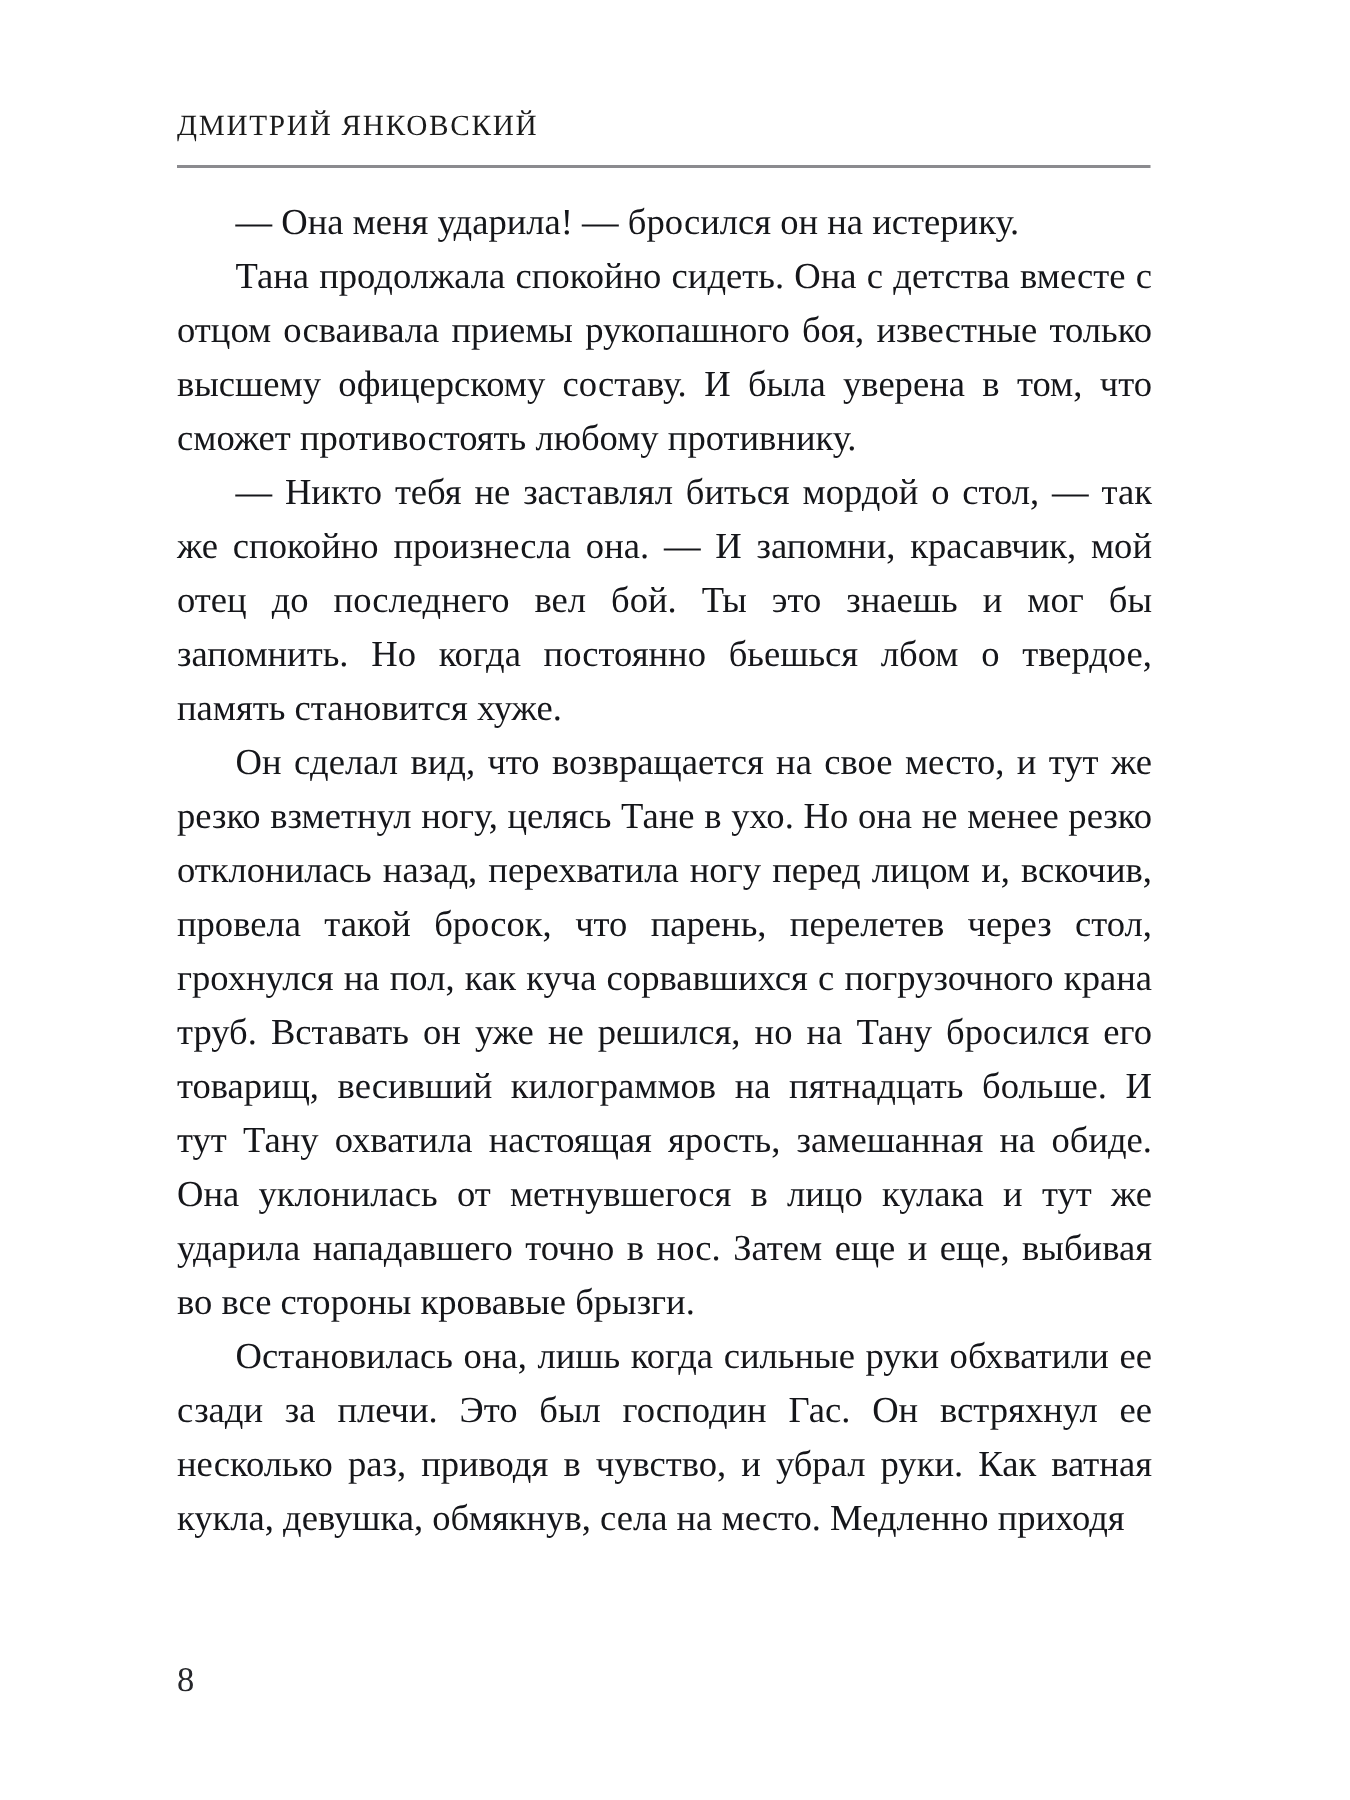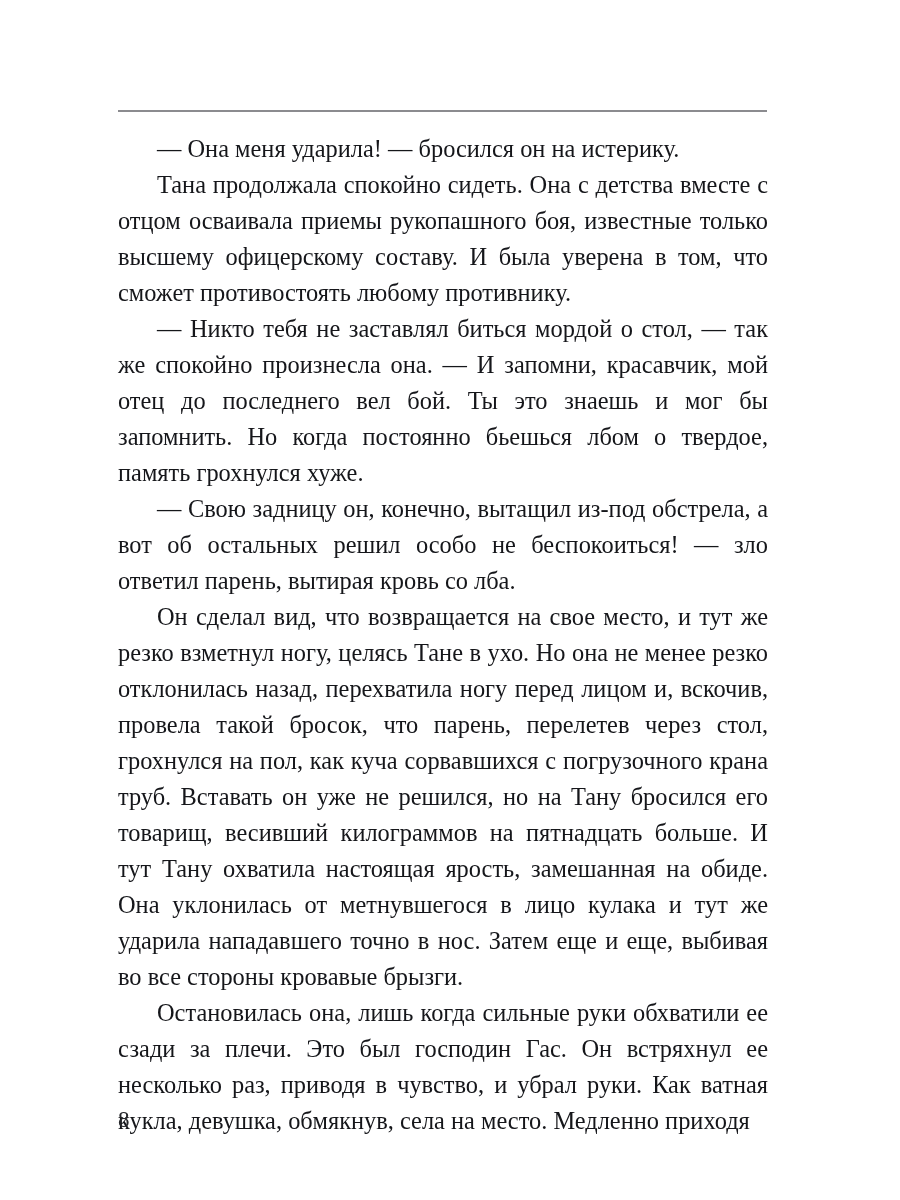--- a/index.html
+++ b/index.html
@@ -79,28 +79,28 @@
     line-height: 1;
   }
 </style>
 </head>
 <body>
 
 <div class="page" style="background: rgb(255, 255, 255);">
 
   <div class="content-frame">
 
+    <div class="running-head">ДМИТРИЙ ЯНКОВСКИЙ</div>
 
     <div class="head-rule" style="background: rgb(139, 139, 143);"></div>
 
     <div class="body-text" style="color: rgb(21, 22, 26);">
         <p>— Она меня ударила! — бросился он на истерику.</p>
         <p>Тана продолжала спокойно сидеть. Она с детства вместе с отцом осваивала приемы рукопашного боя, известные только высшему офицерскому составу. И была уверена в том, что сможет противостоять любому противнику.</p>
-        <p>— Никто тебя не заставлял биться мордой о стол, — так же спокойно произнесла она. — И запомни, красавчик, мой отец до последнего вел бой. Ты это знаешь и мог бы запомнить. Но когда постоянно бьешься лбом о твердое, память грохнулся хуже.</p>
-        <p>— Свою задницу он, конечно, вытащил из-под обстрела, а вот об остальных решил особо не беспокоиться! — зло ответил парень, вытирая кровь со лба.</p>
+        <p>— Никто тебя не заставлял биться мордой о стол, — так же спокойно произнесла она. — И запомни, красавчик, мой отец до последнего вел бой. Ты это знаешь и мог бы запомнить. Но когда постоянно бьешься лбом о твердое, память становится хуже.</p>
         <p>Он сделал вид, что возвращается на свое место, и тут же резко взметнул ногу, целясь Тане в ухо. Но она не менее резко отклонилась назад, перехватила ногу перед лицом и, вскочив, провела такой бросок, что парень, перелетев через стол, грохнулся на пол, как куча сорвавшихся с погрузочного крана труб. Вставать он уже не решился, но на Тану бросился его товарищ, весивший килограммов на пятнадцать больше. И тут Тану охватила настоящая ярость, замешанная на обиде. Она уклонилась от метнувшегося в лицо кулака и тут же ударила нападавшего точно в нос. Затем еще и еще, выбивая во все стороны кровавые брызги.</p>
         <p>Остановилась она, лишь когда сильные руки обхватили ее сзади за плечи. Это был господин Гас. Он встряхнул ее несколько раз, приводя в чувство, и убрал руки. Как ватная кукла, девушка, обмякнув, села на место. Медленно приходя</p>
       </div>
 
     <div class="folio">8</div>
 
   </div>
 
 </div>
 

